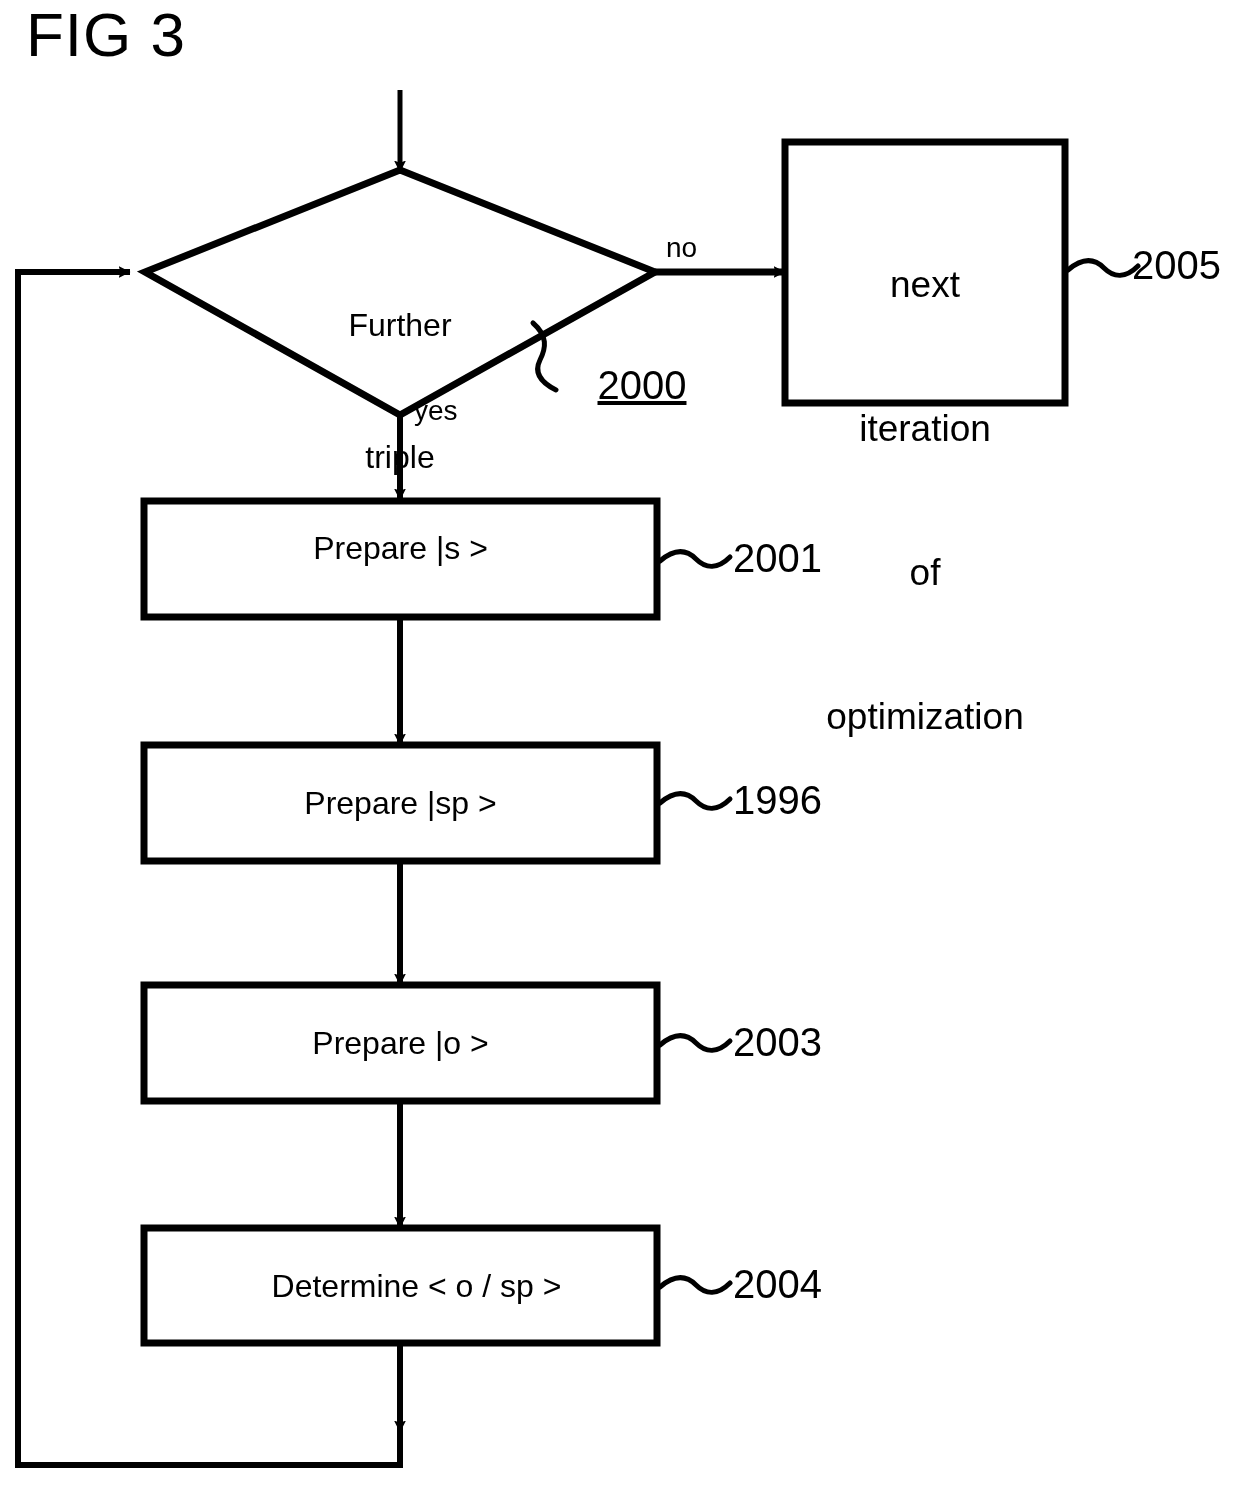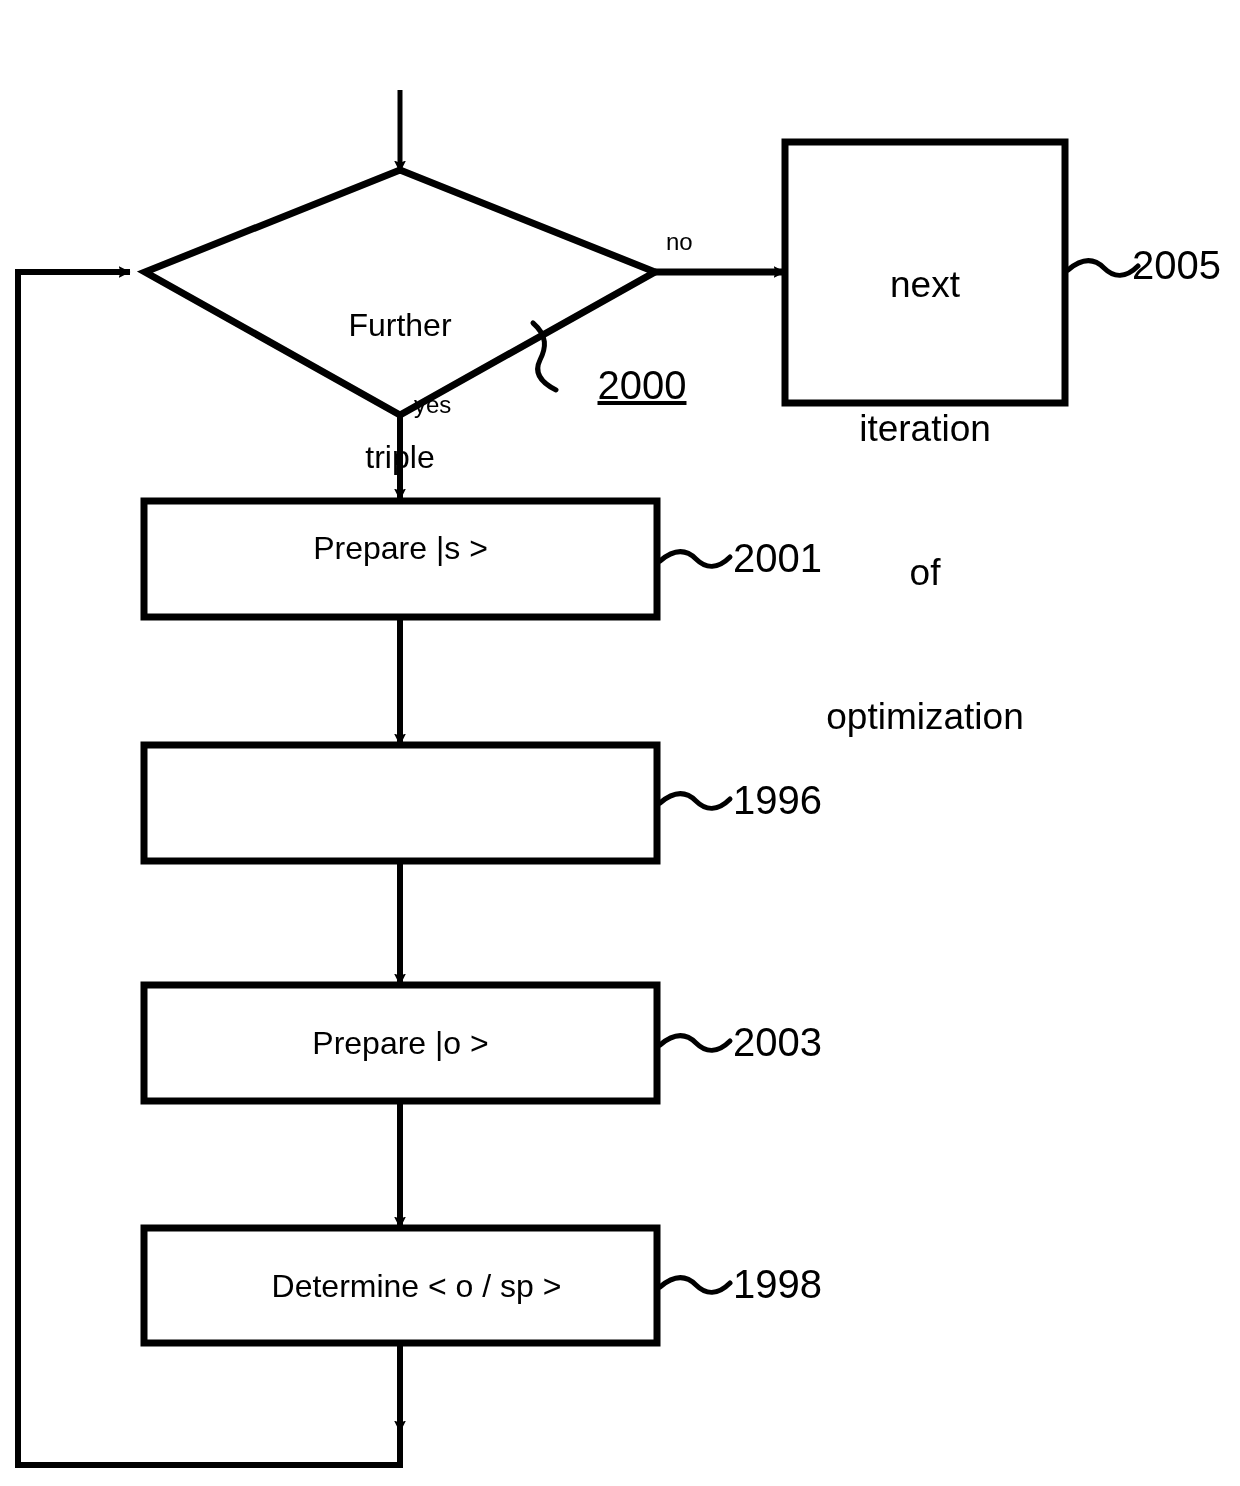--- a/index.html
+++ b/index.html
@@ -47,40 +47,42 @@
   }
   .node-text {
     font-size: 32px;
     line-height: 44px;
   }
   .ref-num {
     font-size: 40px;
     line-height: 44px;
   }
   .edge-label {
-    font-size: 24px;
+    font-size: 28px;
     line-height: 40px;
+    margin-top: 6px;
   }
   .box-label-wrap {
     position: absolute;
     display: flex;
     align-items: center;
     justify-content: center;
     text-align: center;
   }
   .multi-line {
     font-size: 37px;
     line-height: 48px;
   }
 </style>
 </head>
 <body>
 
 <div id="page">
 
+  <div id="fig-title">FIG 3</div>
 
   <svg id="flow-svg" viewBox="0 0 1240 1486" xmlns="http://www.w3.org/2000/svg">
     <defs>
       <marker id="arrow" markerWidth="14" markerHeight="14" refX="11.5" refY="6" orient="auto" markerUnits="userSpaceOnUse">
         <path d="M0,0 L12,6 L0,12 L2.2,6 Z" fill="#000000"></path>
       </marker>
     </defs>
 
     <line x1="400" y1="90" x2="400" y2="172" stroke="#000000" stroke-width="5" marker-end="url(#arrow)"></line>
 
@@ -135,25 +137,28 @@
     <div>optimization</div>
   </div>
 
   <div class="lbl ref-num" style="left:1132px; top:243px; width:160px; text-align:left;">2005</div>
 
   <div class="box-label-wrap node-text" style="left:144px; top:490px; width:513px; height:116px;">
     <span>Prepare |s &gt;</span>
   </div>
   <div class="lbl ref-num" style="left:733px; top:536px; width:160px; text-align:left;">2001</div>
 
+  <div class="box-label-wrap node-text" style="left:144px; top:745px; width:513px; height:116px;">
+    <span>Prepare |sp &gt;</span>
+  </div>
   <div class="lbl ref-num" style="left:733px; top:778px; width:160px; text-align:left;">1996</div>
 
   <div class="box-label-wrap node-text" style="left:144px; top:985px; width:513px; height:116px;">
     <span>Prepare |o &gt;</span>
   </div>
   <div class="lbl ref-num" style="left:733px; top:1020px; width:160px; text-align:left;">2003</div>
 
   <div class="box-label-wrap node-text" style="left:160px; top:1228px; width:513px; height:115px;">
     <span>Determine &lt; o / sp &gt;</span>
   </div>
-  <div class="lbl ref-num" style="left:733px; top:1262px; width:160px; text-align:left;">1998</div>
+  <div class="lbl ref-num" style="left:733px; top:1262px; width:160px; text-align:left;">2004</div>
 
 </div>
 
 </body></html>

